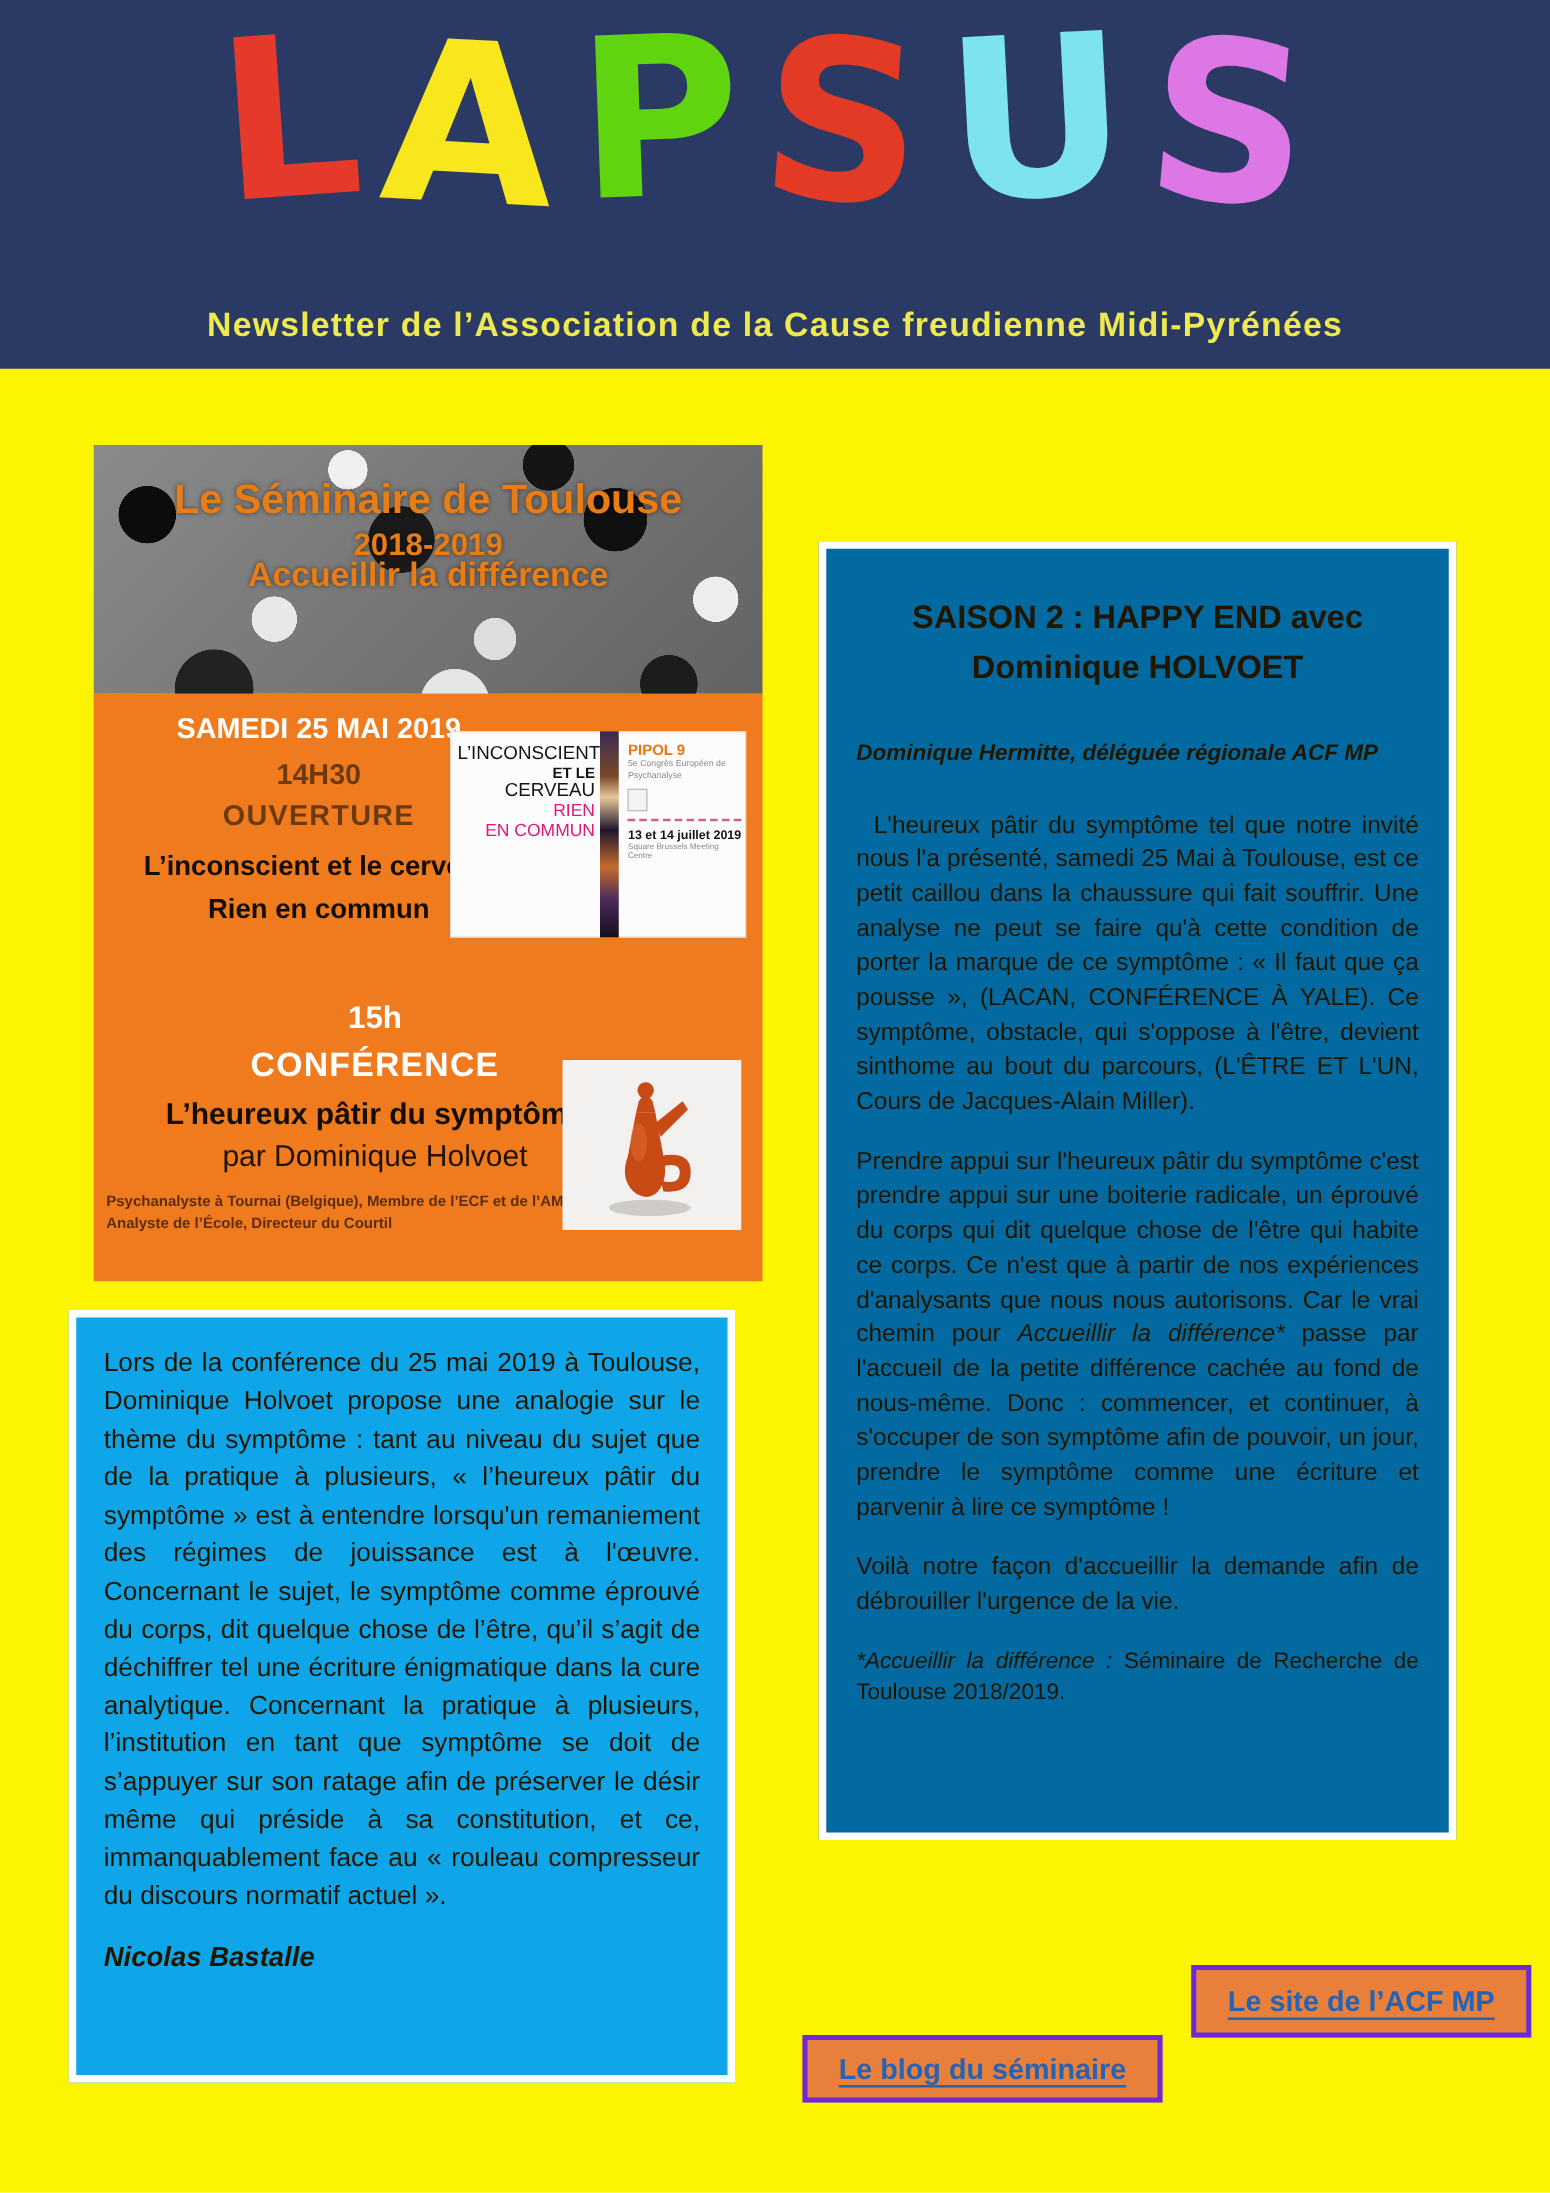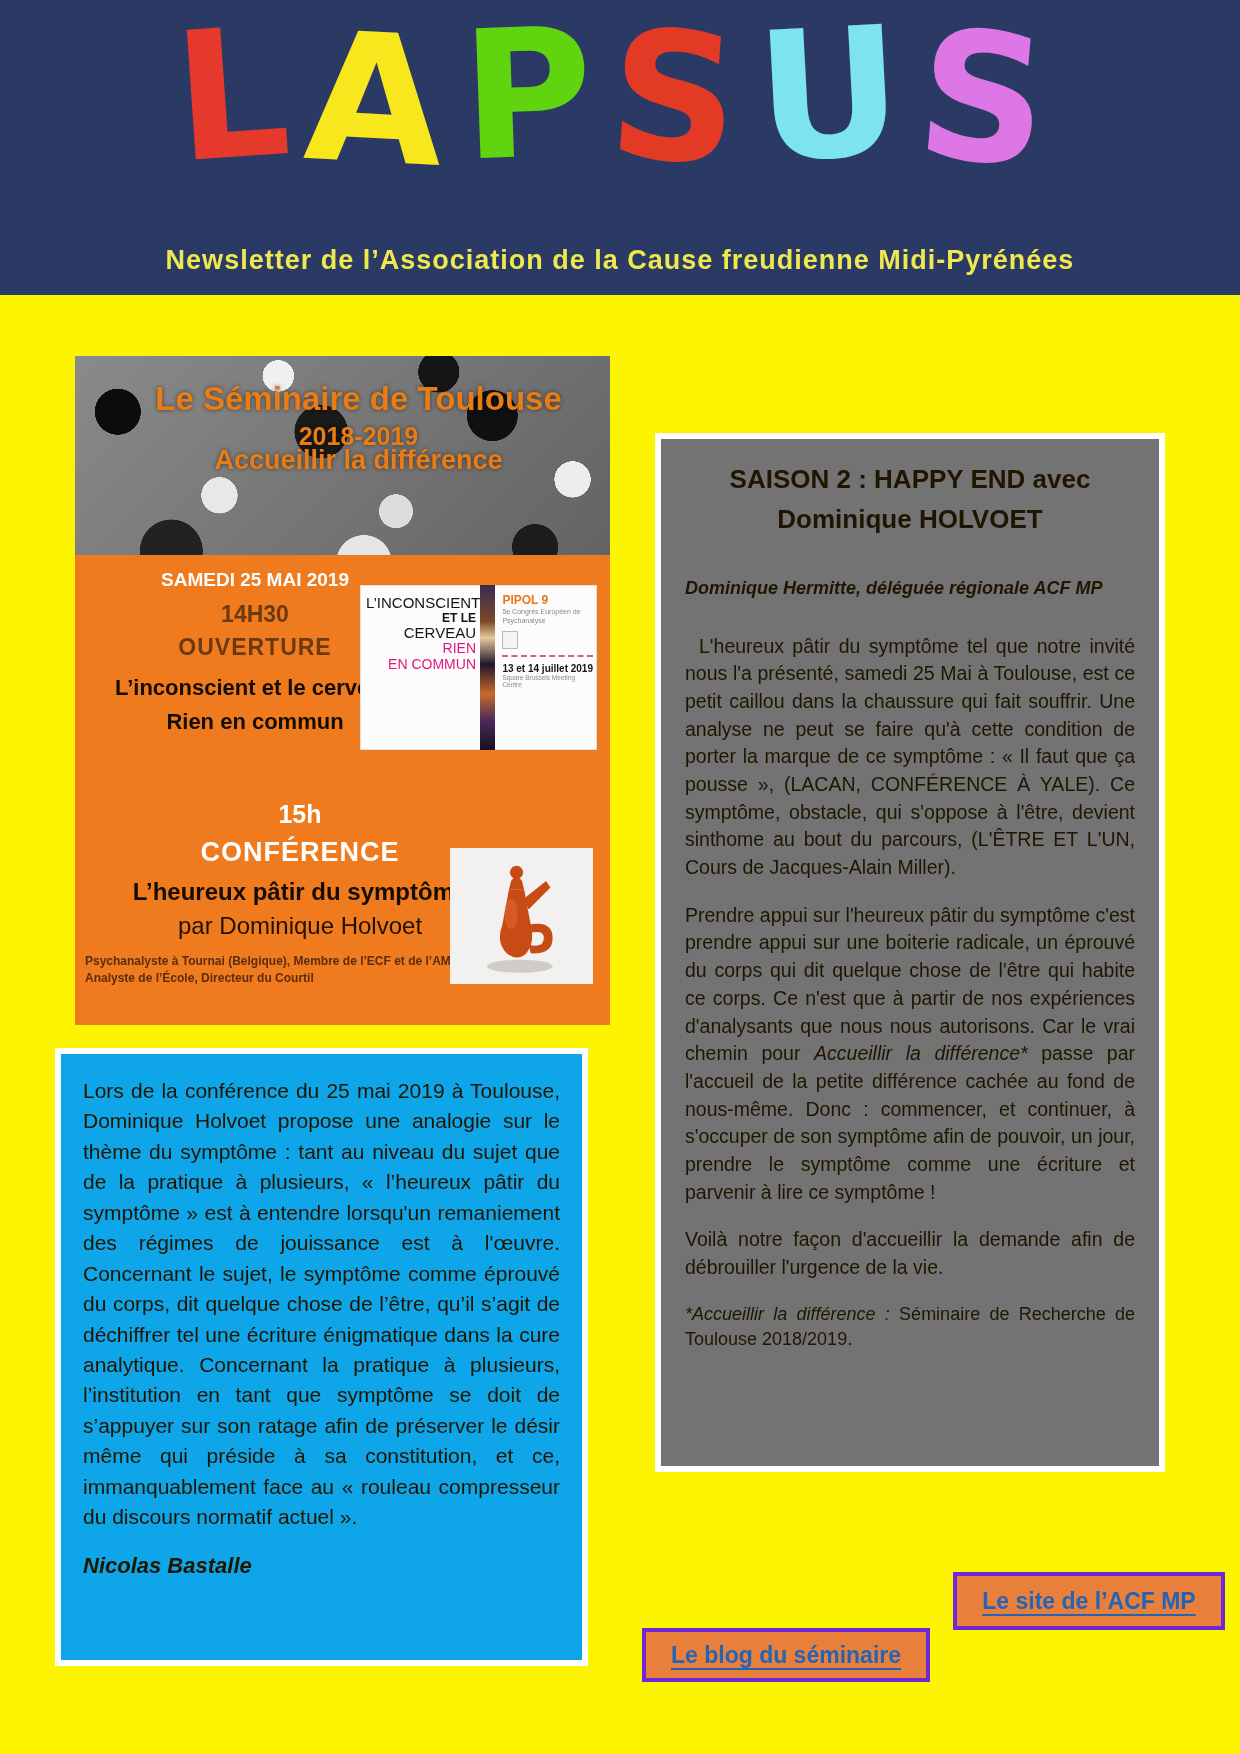--- a/index.html
+++ b/index.html
@@ -31,27 +31,27 @@
       radial-gradient(circle 28px at 60% 78%, #dddddd 0 60%, transparent 61%),
       radial-gradient(circle 42px at 78% 30%, #101010 0 60%, transparent 61%),
       radial-gradient(circle 30px at 93% 62%, #ededed 0 60%, transparent 61%),
       radial-gradient(circle 52px at 18% 98%, #222222 0 60%, transparent 61%),
       radial-gradient(circle 46px at 54% 104%, #e5e5e5 0 60%, transparent 61%),
       radial-gradient(circle 38px at 86% 96%, #1c1c1c 0 60%, transparent 61%),
       radial-gradient(circle 26px at 38% 10%, #f0f0f0 0 60%, transparent 61%),
       radial-gradient(circle 34px at 68% 8%, #151515 0 60%, transparent 61%),
       linear-gradient(135deg,#8a8a8a,#636363);}
   .photo-t{position:absolute;width:100%;text-align:center;color:#E87C15;font-weight:bold;
-           text-shadow:0 0 4px rgba(0,0,0,.55);padding-left:16px;}
+           text-shadow:0 0 4px rgba(0,0,0,.55);}
   .photo-t1{top:24px;font-size:33px;}
   .photo-t2{top:66px;font-size:25px;}
   .photo-t3{top:89px;font-size:27px;}
   .poster-orange{position:relative;width:535px;height:470px;background:#F07B1E;overflow:hidden;}
   .ses1{position:absolute;left:0;top:10px;width:360px;text-align:center;}
-  .ses1 .date{color:#FFFFFF;font-weight:bold;font-size:19px;margin:4px 0 10px 0;white-space:nowrap;}
+  .ses1 .date{color:#FFFFFF;font-weight:bold;font-size:23px;margin:4px 0 10px 0;white-space:nowrap;}
   .ses1 .time{color:#6B3A10;font-weight:bold;font-size:23px;margin:6px 0;}
   .ses1 .open{color:#6B3A10;font-weight:bold;font-size:23px;margin:6px 0 14px 0;letter-spacing:1px;}
   .ses1 .t1,.ses1 .t2{color:#140D00;font-weight:bold;font-size:22px;margin:8px 0;white-space:nowrap;}
   .ses2{position:absolute;left:0;top:243px;width:450px;text-align:center;}
   .ses2 .time{color:#FFFFFF;font-weight:bold;font-size:25px;margin:2px 0;}
   .ses2 .conf{color:#FFFFFF;font-weight:bold;font-size:27px;margin:8px 0;letter-spacing:1px;}
   .ses2 .title{color:#140D00;font-weight:bold;font-size:24px;margin:10px 0 4px 0;white-space:nowrap;}
   .ses2 .spk{color:#201200;font-size:24px;margin:6px 0 14px 0;}
   .bio{color:#5C2C0E;font-weight:bold;font-size:12px;text-align:left;margin:3px 0 3px 10px;white-space:nowrap;}
 
@@ -74,21 +74,21 @@
 
   
   .teapot{position:absolute;left:375px;top:293px;width:143px;height:136px;background:#F2F1EF;
           display:flex;align-items:center;justify-content:center;}
 
   
   .art{box-sizing:border-box;position:absolute;border:6px solid #FFFFFF;color:#201600;}
   .art-left{left:55px;top:1048px;width:533px;height:618px;background:#0ea5e9;padding:22px 22px;}
   .art-left .body{font-size:21px;line-height:1.45;text-align:justify;}
   .art-left .author{font-size:22px;font-weight:bold;font-style:italic;margin-top:20px;}
-  .art-right{left:655px;top:433px;width:510px;height:1039px;background:#737373;padding:14px 24px;}
+  .art-right{left:655px;top:433px;width:510px;height:1039px;background:#0369a1;padding:28px 24px;}
   .art-right .title{font-size:26px;font-weight:bold;text-align:center;line-height:1.55;margin-top:6px;}
   .art-right .subtitle{font-size:18px;font-weight:bold;font-style:italic;margin-top:38px;}
   .art-right p{font-size:19.5px;line-height:1.42;text-align:justify;margin:20px 0 0 0;}
   .art-right .p1{text-indent:14px;margin-top:34px;}
   .art-right .note{font-size:18px;}
   .ital{font-style:italic;}
 
   
   .linkbox{box-sizing:border-box;position:absolute;background:#E8803C;border:4px solid #6d28d9;
            display:flex;align-items:center;justify-content:center;}

